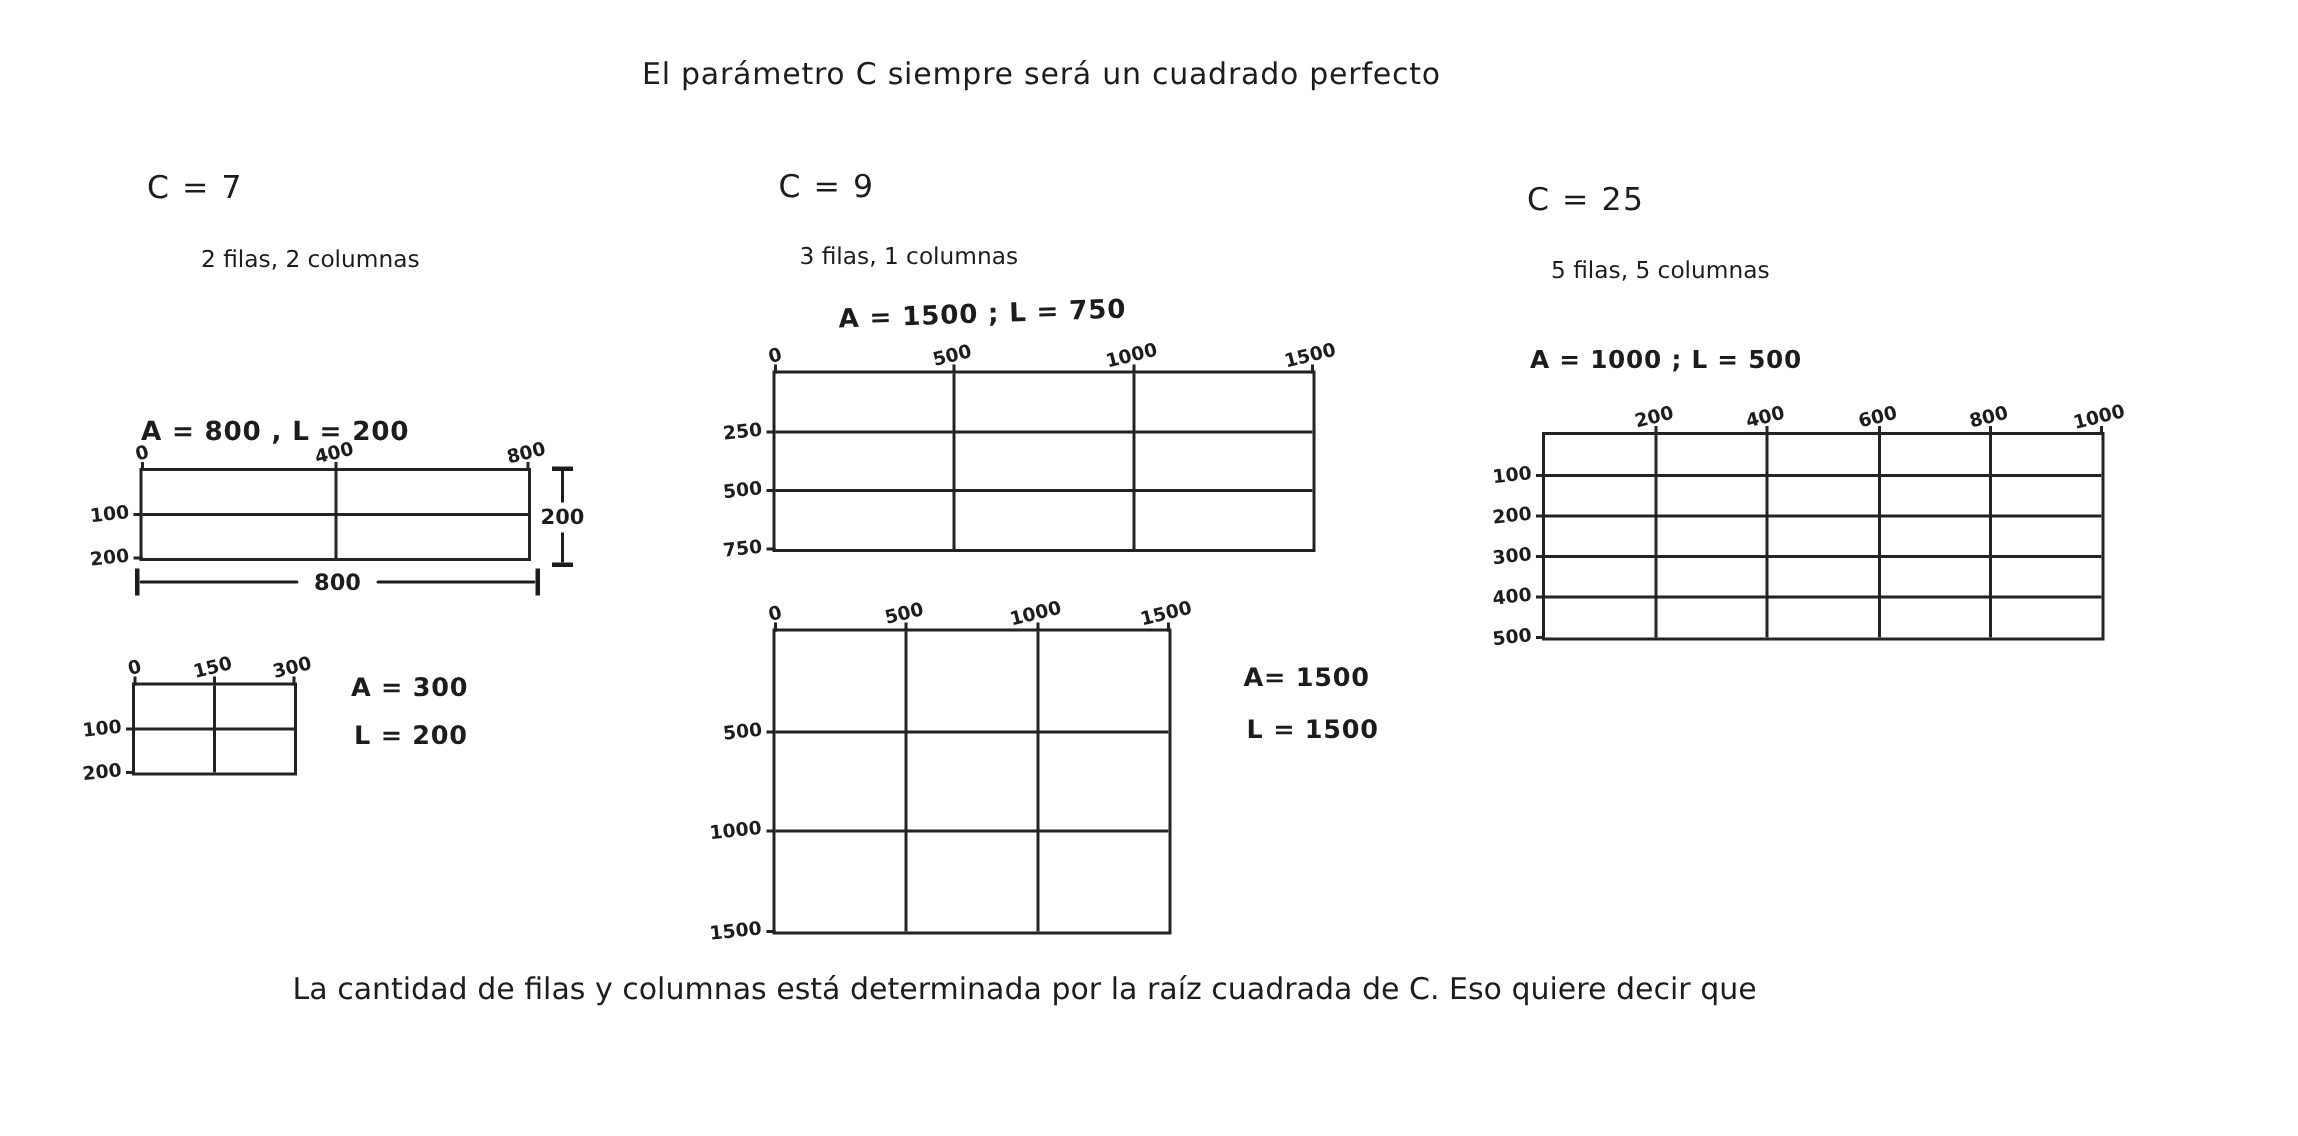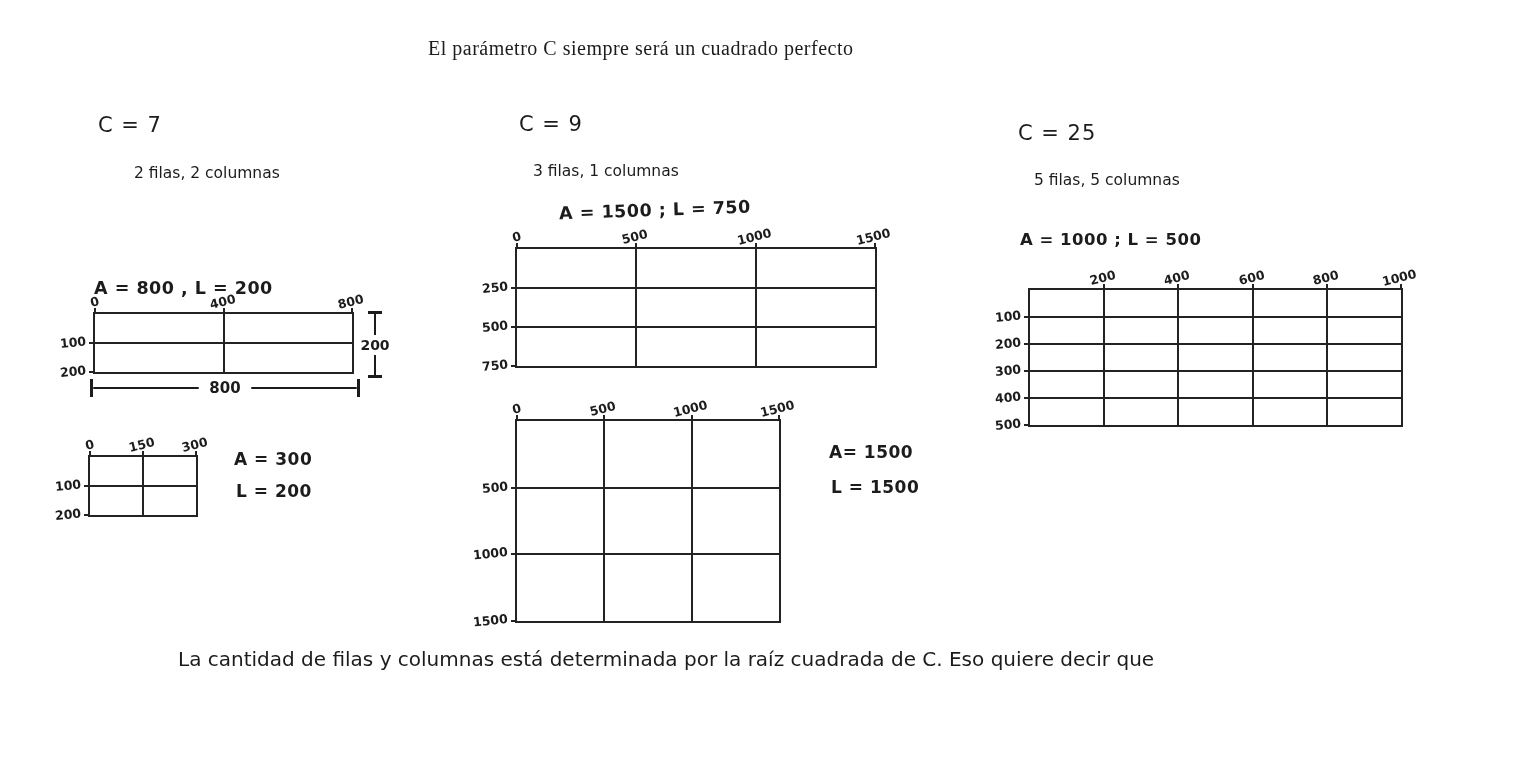--- a/index.html
+++ b/index.html
@@ -1,21 +1,21 @@
 <!DOCTYPE html>
 <html><head>
 <meta charset="utf-8">
 <style>
   * { margin:0; padding:0; box-sizing:border-box; }
   html,body { width:1532px; height:757px; background:#ffffff; overflow:hidden; }
   body { font-family:"DejaVu Sans", sans-serif; color:#1c1c1c; position:relative; }
 
   .abs { position:absolute; white-space:nowrap; }
 
-  .title   { font-size:20px; letter-spacing:0.5px;font-family:Liberation Serif, serif; }
+  .title   { font-size:20px; letter-spacing:0.5px; }
   .c-label { font-size:21px; letter-spacing:1px; }
   .dims    { font-size:15.5px; }
   .params  { font-size:17.5px; font-weight:700; letter-spacing:0.5px; }
   .side-label { font-size:17px; font-weight:700; letter-spacing:0.5px; }
   .footer  { font-size:20px; line-height:31px; }
 
   
   .grid { position:absolute; border:2px solid #232323; }
   .grid .vline { position:absolute; top:0; bottom:0; width:2px; background:#232323; transform:translateX(-1px); }
   .grid .hline { position:absolute; left:0; right:0; height:2px; background:#232323; transform:translateY(-1px); }
@@ -172,17 +172,17 @@
       <div class="ytickmark" style="top: 40%;"></div>
       <div class="yticklabel" style="top: 40%;">200</div>
       <div class="ytickmark" style="top: 60%;"></div>
       <div class="yticklabel" style="top: 60%;">300</div>
       <div class="ytickmark" style="top: 80%;"></div>
       <div class="yticklabel" style="top: 80%;">400</div>
       <div class="ytickmark" style="top: 100%;"></div>
       <div class="yticklabel" style="top: 100%;">500</div>
     </div>
 
-  <div class="abs footer" style="left:178px; top:644px;text-align:right;">
+  <div class="abs footer" style="left:195px; top:644px;text-align:right;">
     <div>La cantidad de filas y columnas está determinada por la raíz cuadrada de C. Eso quiere decir que</div>
   </div>
 
 </div>
 
 </body></html>

